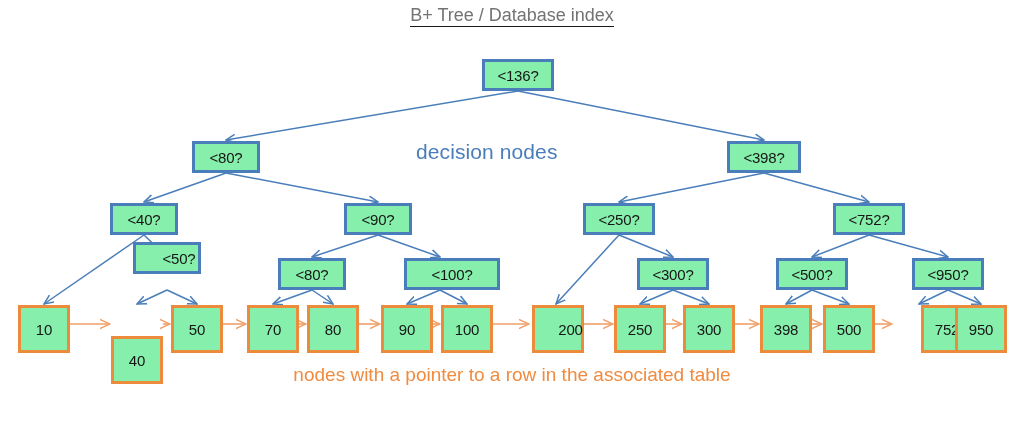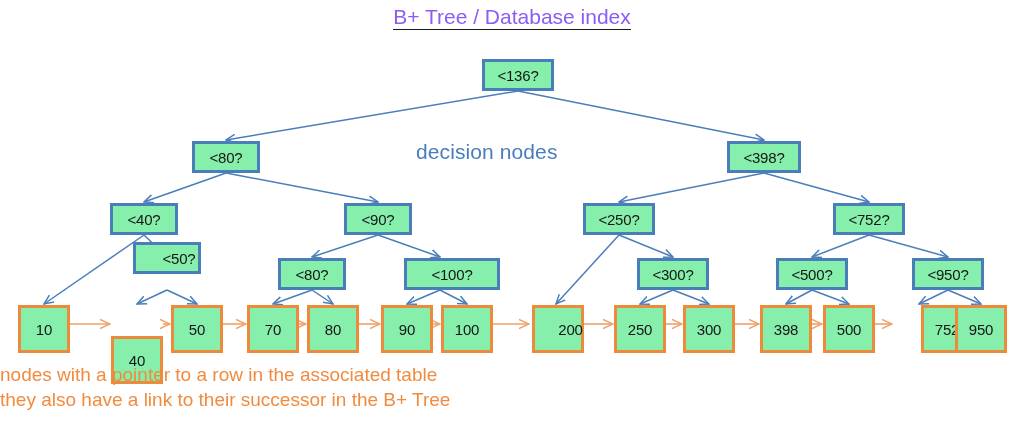--- a/index.html
+++ b/index.html
@@ -22,22 +22,22 @@
     width: 1024px;
     height: 424px;
     pointer-events: none;
   }
   #title {
     position: absolute;
     left: 0;
     top: 5px;
     width: 1024px;
     text-align: center;
-    font-size: 21px;
-    color: #8b5cf6;
+    font-size: 18px;
+    color: #737373;
     font-family: "Liberation Sans", sans-serif;
   }
   #title span {
     border-bottom: 1.5px solid #1a1a1a;
     padding-bottom: 1px;
   }
   .node {
     position: absolute;
     box-sizing: border-box;
     background: #86efac;
@@ -65,20 +65,21 @@
     top: 140px;
     font-size: 21px;
     color: #4A7EBB;
     letter-spacing: 0.1px;
   }
   #caption {
     position: absolute;
     left: 0;
     top: 362px;
     width: 1024px;
+    text-align: center;
     color: #F08B3F;
     font-size: 19px;
     line-height: 25px;
   }
   .cap-line { display: block; }
 </style>
 </head>
 <body>
 
 <div id="canvas">
@@ -168,16 +169,15 @@
       <div class="node leaf" style="left: 614px; top: 305px;">250</div>
       <div class="node leaf" style="left: 683px; top: 305px;">300</div>
       <div class="node leaf" style="left: 760px; top: 305px;">398</div>
       <div class="node leaf" style="left: 823px; top: 305px;">500</div>
       <div class="node leaf" style="left: 893px; top: 305px; margin-left: 28px;">752</div>
       <div class="node leaf" style="left: 955px; top: 305px;">950</div>
     </div>
 
   <div id="caption">
     <span class="cap-line">nodes with a pointer to a row in the associated table</span>
-    <span class="cap-line">they also have a link to their successor in the B+ Tree</span>
   </div>
 
 </div>
 
 </body></html>

